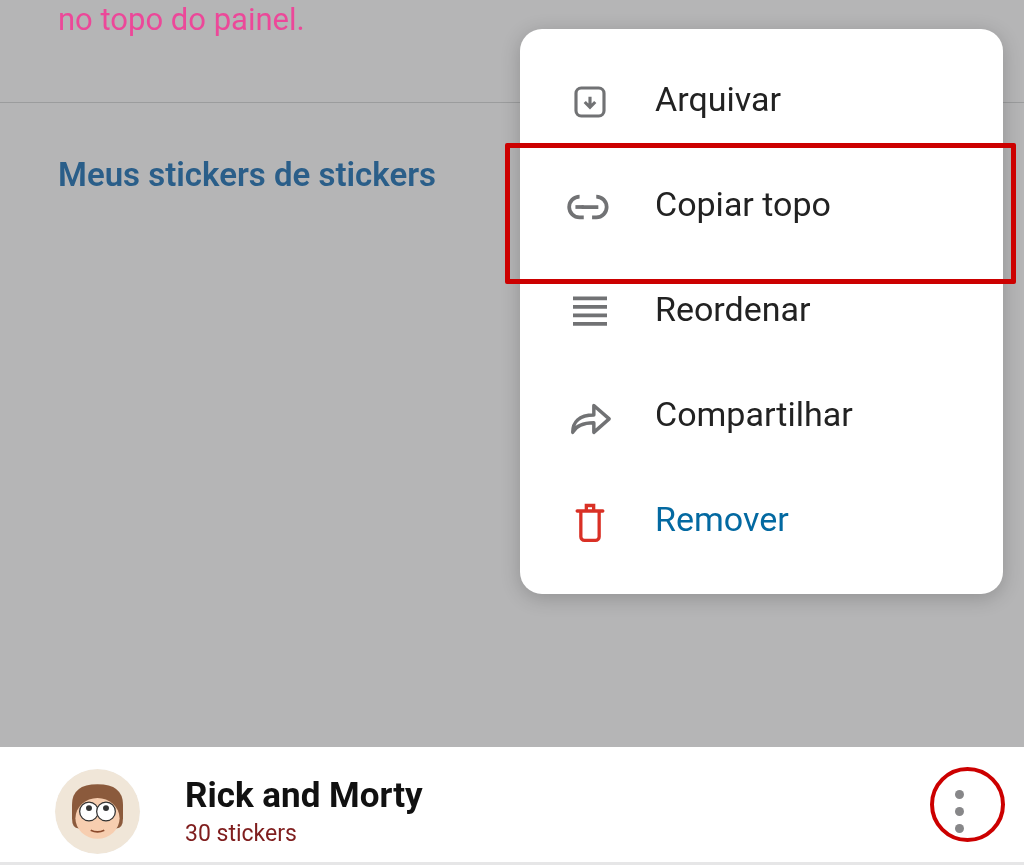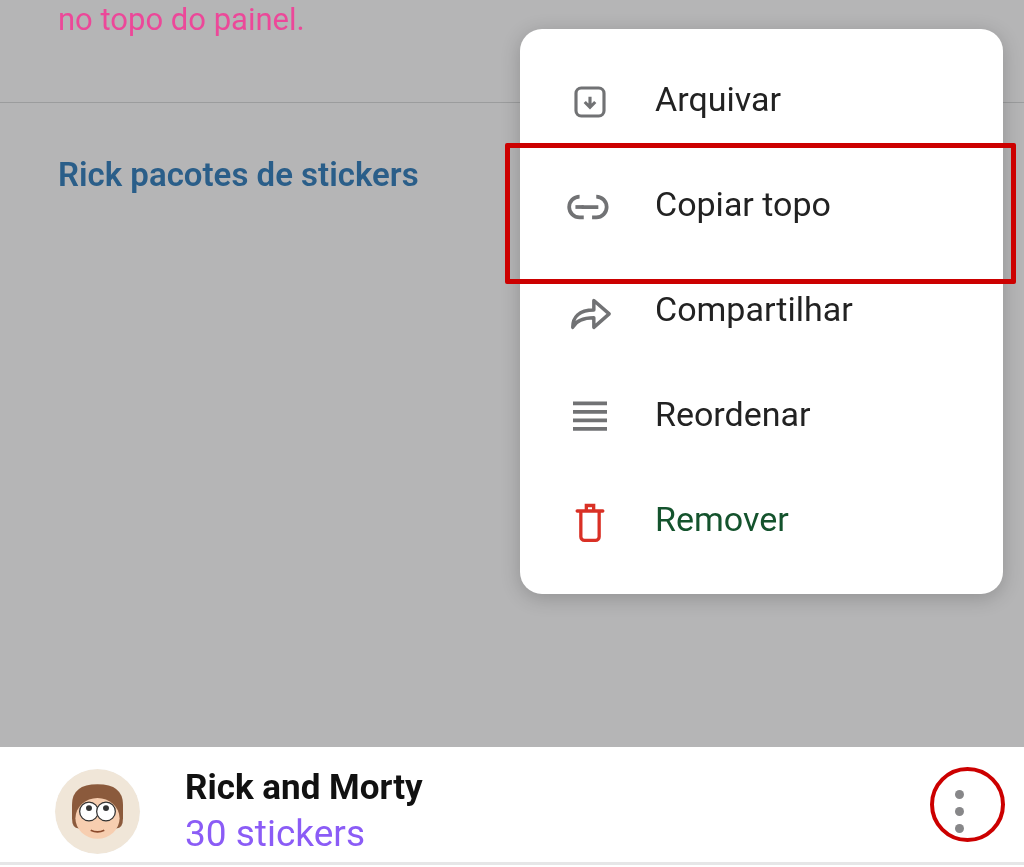--- a/index.html
+++ b/index.html
@@ -69,21 +69,21 @@
       display: flex;
       align-items: center;
       justify-content: center;
       margin-right: 35px;
     }
     .menu-label {
       font-size: 34px;
       color: #222;
     }
     .menu-label.danger {
-      color: #14532d;
+      color: #0369a1;
     }
     .highlight-box {
       position: absolute;
       border: 5px solid #cc0000;
       pointer-events: none;
     }
     .highlight-menu {
       top: 143px;
       left: 505px;
       width: 511px;
@@ -115,22 +115,22 @@
     .sticker-info {
       flex: 1;
     }
     .sticker-name {
       font-size: 35px;
       font-weight: 700;
       color: #111;
       margin-bottom: 4px;
     }
     .sticker-count {
-      font-size: 37px;
-      color: #8b5cf6;
+      font-size: 23px;
+      color: #7f1d1d;
     }
     .more-button {
       width: 50px;
       height: 50px;
       display: flex;
       flex-direction: column;
       align-items: center;
       justify-content: center;
       gap: 8px;
       cursor: pointer;
@@ -163,59 +163,59 @@
   </style>
 </head>
 <body>
 
 <div class="background-dimmed"></div>
 
 <div class="description-text">no topo do painel.</div>
 
 <div class="divider-top"></div>
 
-<div class="section-header">Rick pacotes de stickers</div>
+<div class="section-header">Meus stickers de stickers</div>
 
 <div class="context-menu">
   <div class="menu-item">
     <div class="menu-icon">
       <svg width="42" height="42" viewBox="0 0 24 24" fill="none" stroke="#717274" stroke-width="1.8">
         <rect x="4" y="4" width="16" height="16" rx="3"></rect>
         <path d="M12 9v6M9 12l3 3 3-3"></path>
       </svg>
     </div>
     <span class="menu-label">Arquivar</span>
   </div>
   <div class="menu-item">
     <div class="menu-icon">
       <svg width="50" height="30" viewBox="0 0 24 12" fill="none" stroke="#717274" stroke-width="1.8">
         <path d="M9 6H5a4 4 0 0 0 0 0 4 4 0 0 1 0-0"></path>
         <path d="M7 1a5 5 0 0 0 0 10h2M15 1a5 5 0 0 1 0 10h-2M8 6h8"></path>
       </svg>
     </div>
     <span class="menu-label">Copiar topo</span>
-  </div>
-  <div class="menu-item">
-    <div class="menu-icon">
-      <svg width="46" height="40" viewBox="0 0 24 20" fill="none" stroke="#717274" stroke-width="1.8">
-        <path d="M3 18c0-5 3-9 11-9V4l8 7-8 7v-5c-5 0-9 1-11 5z" stroke-linejoin="round"></path>
-      </svg>
-    </div>
-    <span class="menu-label">Compartilhar</span>
   </div>
   <div class="menu-item">
     <div class="menu-icon">
       <svg width="42" height="34" viewBox="0 0 24 20" fill="none" stroke="#717274" stroke-width="2.2">
         <line x1="2" y1="2" x2="22" y2="2"></line>
         <line x1="2" y1="7" x2="22" y2="7"></line>
         <line x1="2" y1="12" x2="22" y2="12"></line>
         <line x1="2" y1="17" x2="22" y2="17"></line>
       </svg>
     </div>
     <span class="menu-label">Reordenar</span>
+  </div>
+  <div class="menu-item">
+    <div class="menu-icon">
+      <svg width="46" height="40" viewBox="0 0 24 20" fill="none" stroke="#717274" stroke-width="1.8">
+        <path d="M3 18c0-5 3-9 11-9V4l8 7-8 7v-5c-5 0-9 1-11 5z" stroke-linejoin="round"></path>
+      </svg>
+    </div>
+    <span class="menu-label">Compartilhar</span>
   </div>
   <div class="menu-item">
     <div class="menu-icon">
       <svg width="38" height="44" viewBox="0 0 20 24" fill="none" stroke="#d93025" stroke-width="1.8">
         <path d="M3 6h14M8 6V3h4v3M5 6v14a2 2 0 0 0 2 2h6a2 2 0 0 0 2-2V6" stroke-linecap="round"></path>
       </svg>
     </div>
     <span class="menu-label danger">Remover</span>
   </div>
 </div>

